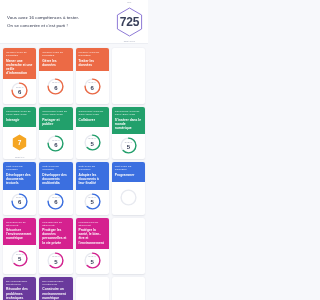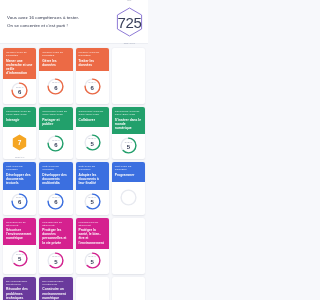--- a/index.html
+++ b/index.html
@@ -80,22 +80,22 @@
   }
 
   .score-cap {
     font-size: 2.4px;
     color: #8f95ab;
     letter-spacing: 0.04em;
     text-transform: uppercase;
   }
 
   .score-value {
-    font-size: 15px;
-    font-weight: normal;
+    font-size: 12px;
+    font-weight: bold;
     color: #3d4museum;
     color: #39405a;
     letter-spacing: -0.02em;
     margin: 12px 0;
   }
 
   .score-sub {
     font-size: 2.2px;
     color: #9aa0b4;
     letter-spacing: 0.03em;

